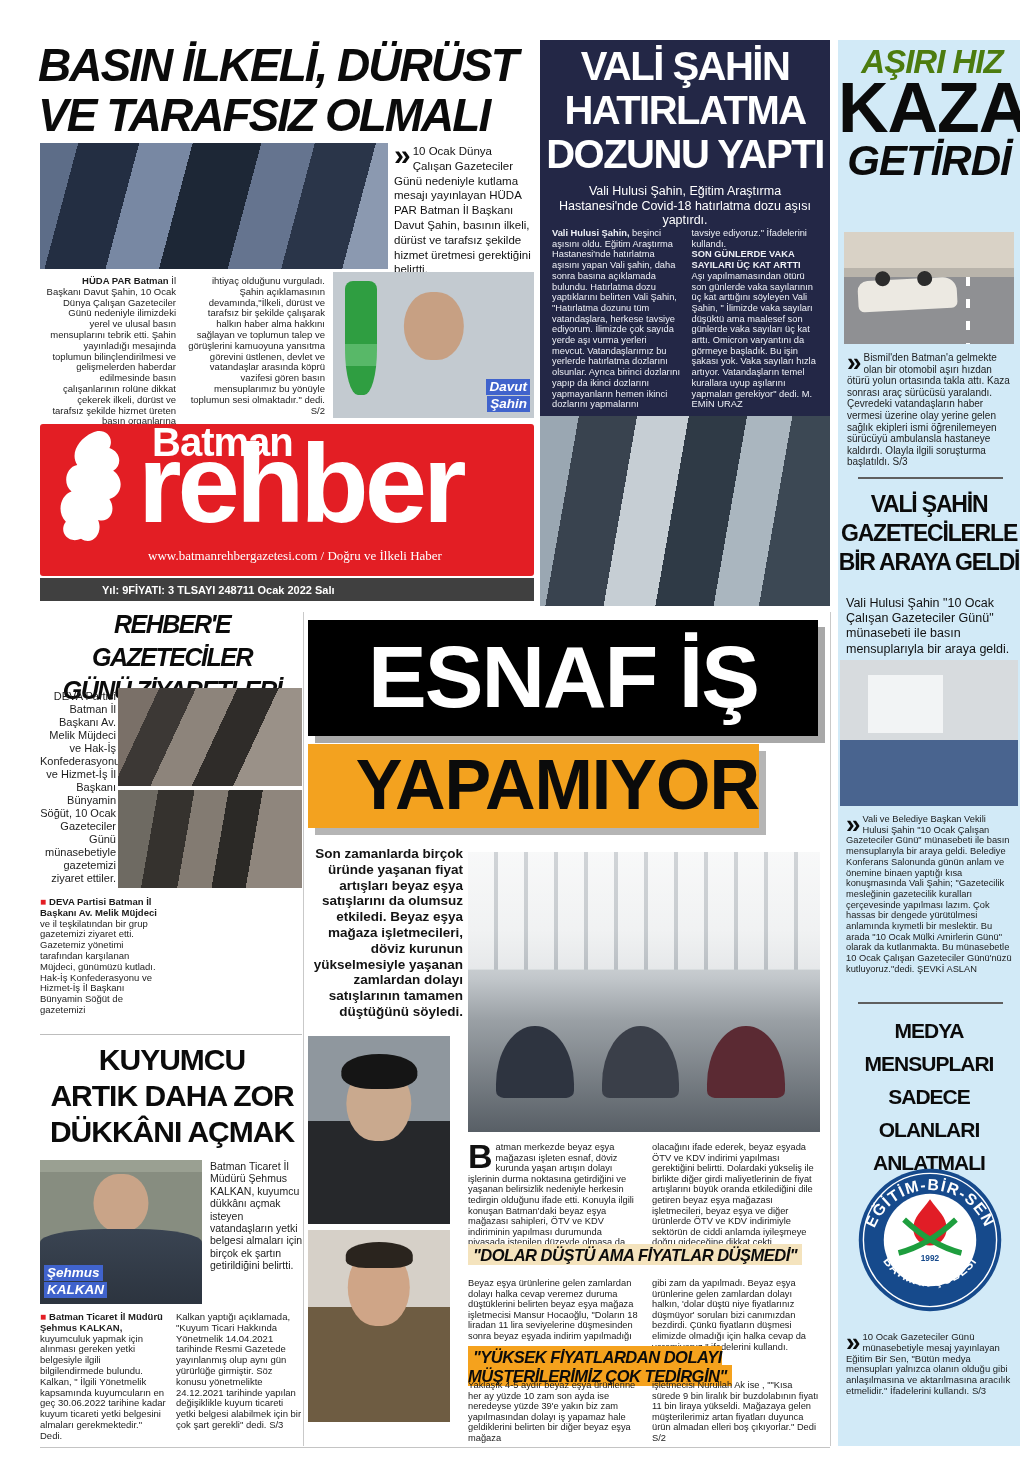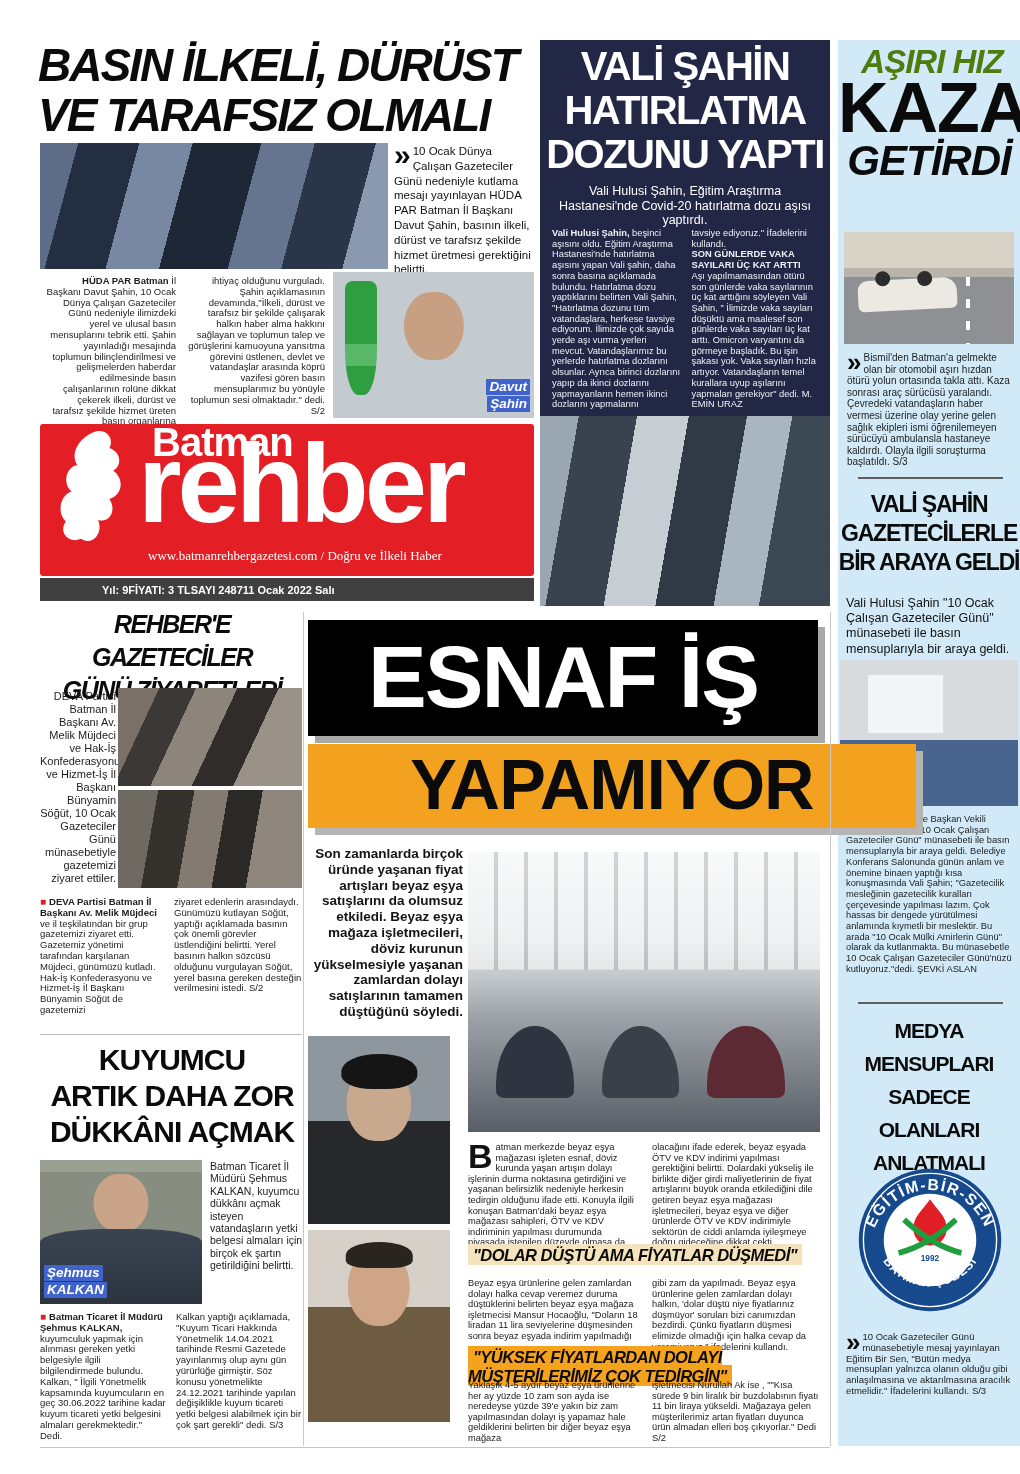--- a/index.html
+++ b/index.html
@@ -111,22 +111,22 @@
   .ku-photo .p-head{top:10%;width:34%;height:40%;background:#c9a488;}
   .ku-suit{position:absolute;left:0;bottom:0;width:100%;height:52%;
     background:linear-gradient(180deg,#3a4452 0,#2c343f 100%);border-radius:40% 40% 0 0/18% 18% 0 0;}
   .ku-lede{left:210px;top:1160px;width:94px;font-size:10.5px;line-height:12.4px;}
   .ku-col1{left:40px;top:1312px;width:126px;}
   .ku-col2{left:176px;top:1312px;width:128px;}
   
   .esnaf-black{left:308px;top:620px;width:510px;height:116px;background:#000;
     box-shadow:7px 7px 0 #a8a8a8;text-align:center;}
   .esnaf-black span{color:#fff;font-weight:bold;font-size:88px;line-height:114px;letter-spacing:-2px;}
-  .esnaf-orange{left:308px;top:744px;width:608px;height:84px;background:#f3a21f;
-    box-shadow:7px 7px 0 #b5b5b5;text-align:center;}
+  .esnaf-orange{left:308px;top:744px;width:451px;height:84px;background:#f3a21f;
+    box-shadow:7px 7px 0 #b5b5b5;text-align:right;}
   .esnaf-orange span{color:#0b0b0b;font-weight:bold;font-size:70px;line-height:82px;letter-spacing:-1px;}
   .es-lede{left:305px;top:846px;width:158px;text-align:right;font-weight:bold;
            font-size:13.5px;line-height:15.8px;color:#141414;}
   .es-photo{left:468px;top:852px;width:352px;height:280px;
     background-image:repeating-linear-gradient(90deg,rgba(255,255,255,.55) 0 26px,rgba(170,176,182,.45) 26px 30px),
       linear-gradient(180deg,#f0f1f2 0,#dfe2e4 28%,#c2c7cb 45%,#9aa0a5 60%,#585f66 100%);
     background-size:100% 42%,100% 100%;background-repeat:no-repeat;}
   .es-iron{position:absolute;bottom:12%;width:22%;height:26%;background:#2e3440;
     border-radius:50% 50% 10% 10%/80% 80% 10% 10%;}
   .es-iron.i1{left:8%;}.es-iron.i2{left:38%;background:#3a3f49;}.es-iron.i3{left:68%;background:#5b2a33;}
@@ -185,21 +185,21 @@
       <span>Şahin</span>
     </div>
   </div>
 
   <div class="abs navy-box">
     <div class="nv-hl">
       <span>VALİ ŞAHİN</span>
       <span>HATIRLATMA</span>
       <span>DOZUNU YAPTI</span>
     </div>
-    <div class="nv-sub">Vali Hulusi Şahin, Eğitim Araştırma Hastanesi'nde Covid-20 hatırlatma dozu aşısı yaptırdı.</div>
+    <div class="nv-sub">Vali Hulusi Şahin, Eğitim Araştırma Hastanesi'nde Covid-18 hatırlatma dozu aşısı yaptırdı.</div>
     <div class="nv-cols">
       <div class="c">
         <span class="lead">Vali Hulusi Şahin,</span><span> beşinci aşısını oldu. Eğitim Araştırma Hastanesi'nde hatırlatma aşısını yapan Vali şahin, daha sonra basına açıklamada bulundu. Hatırlatma dozu yaptıklarını belirten Vali Şahin, "Hatırlatma dozunu tüm vatandaşlara, herkese tavsiye ediyorum. İlimizde çok sayıda yerde aşı vurma yerleri mevcut. Vatandaşlarımız bu yerlerde hatırlatma dozlarını olsunlar. Ayrıca birinci dozlarını yapıp da ikinci dozlarını yapmayanların hemen ikinci dozlarını yapmalarını</span>
       </div>
       <div class="c">
         <span>tavsiye ediyoruz." İfadelerini kullandı.</span>
         <div class="nv-subhead">SON GÜNLERDE VAKA SAYILARI ÜÇ KAT ARTTI</div>
         <span>Aşı yapılmamasından ötürü son günlerde vaka sayılarının üç kat arttığını söyleyen Vali Şahin, " İlimizde vaka sayıları düşüktü ama maalesef son günlerde vaka sayıları üç kat arttı. Omicron varyantını da görmeye başladık. Bu işin şakası yok. Vaka sayıları hızla artıyor. Vatandaşların temel kurallara uyup aşılarını yapmaları gerekiyor" dedi. M. EMİN URAZ</span>
       </div>
     </div>
@@ -286,21 +286,20 @@
   <div class="abs rz-hl">
     <span>REHBER'E GAZETECİLER</span>
     <span>GÜNÜ ZİYARETLERİ</span>
   </div>
   <div class="abs rz-lede">DEVA Partisi Batman İl Başkanı Av. Melik Müjdeci ve Hak-İş Konfederasyonu ve Hizmet-İş İl Başkanı Bünyamin Söğüt, 10 Ocak Gazeteciler Günü münasebetiyle gazetemizi ziyaret ettiler.</div>
   <div class="photo rz-ph1"></div>
   <div class="photo rz-ph2"></div>
   <div class="abs colTxt rz-col1">
     <span class="bullet">■</span><span class="lead">DEVA Partisi Batman İl Başkanı Av. Melik Müjdeci</span><span> ve il teşkilatından bir grup gazetemizi ziyaret etti. Gazetemiz yönetimi tarafından karşılanan Müjdeci, günümüzü kutladı. Hak-İş Konfederasyonu ve Hizmet-İş İl Başkanı Bünyamin Söğüt de gazetemizi</span>
   </div>
-  <div class="abs colTxt rz-col2">ziyaret edenlerin arasındaydı. Günümüzü kutlayan Söğüt, yaptığı açıklamada basının çok önemli görevler üstlendiğini belirtti. Yerel basının halkın sözcüsü olduğunu vurgulayan Söğüt, yerel basına gereken desteğin verilmesini istedi. S/2</div>
   <div class="rule-rz"></div>
 
   <div class="abs ku-hl">
     <span>KUYUMCU</span>
     <span>ARTIK DAHA ZOR</span>
     <span>DÜKKÂNI AÇMAK</span>
   </div>
   <div class="photo ku-photo">
     <div class="p-head"></div>
     <div class="ku-suit"></div>

